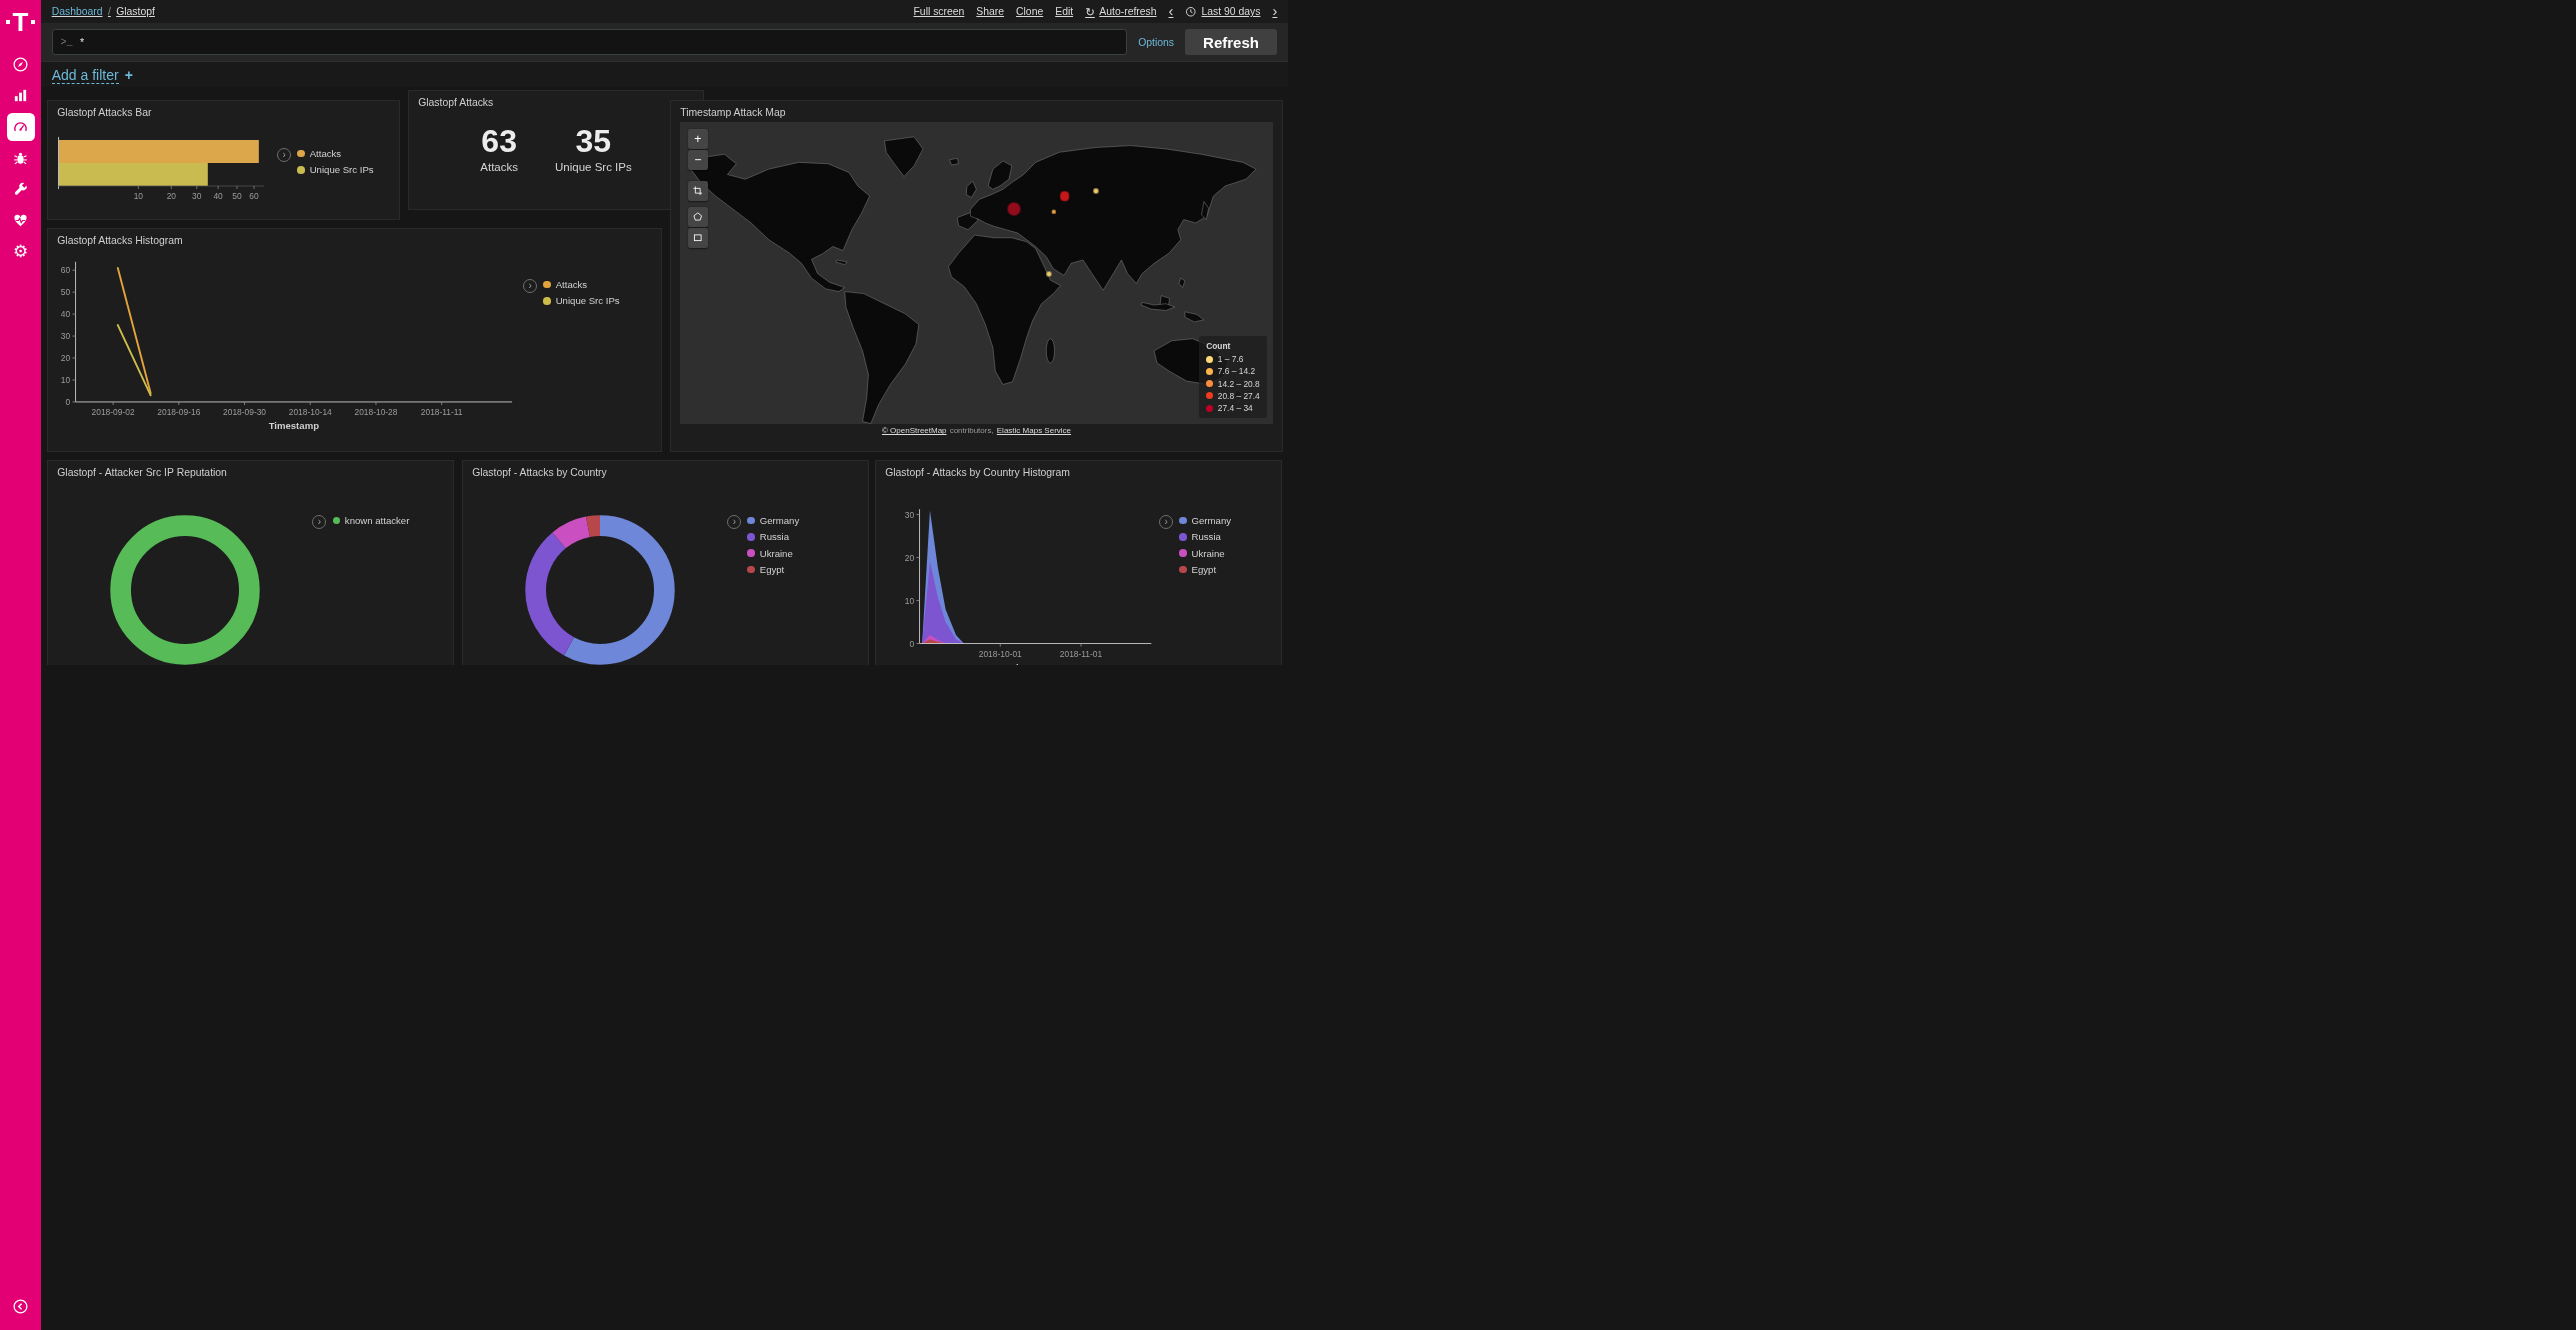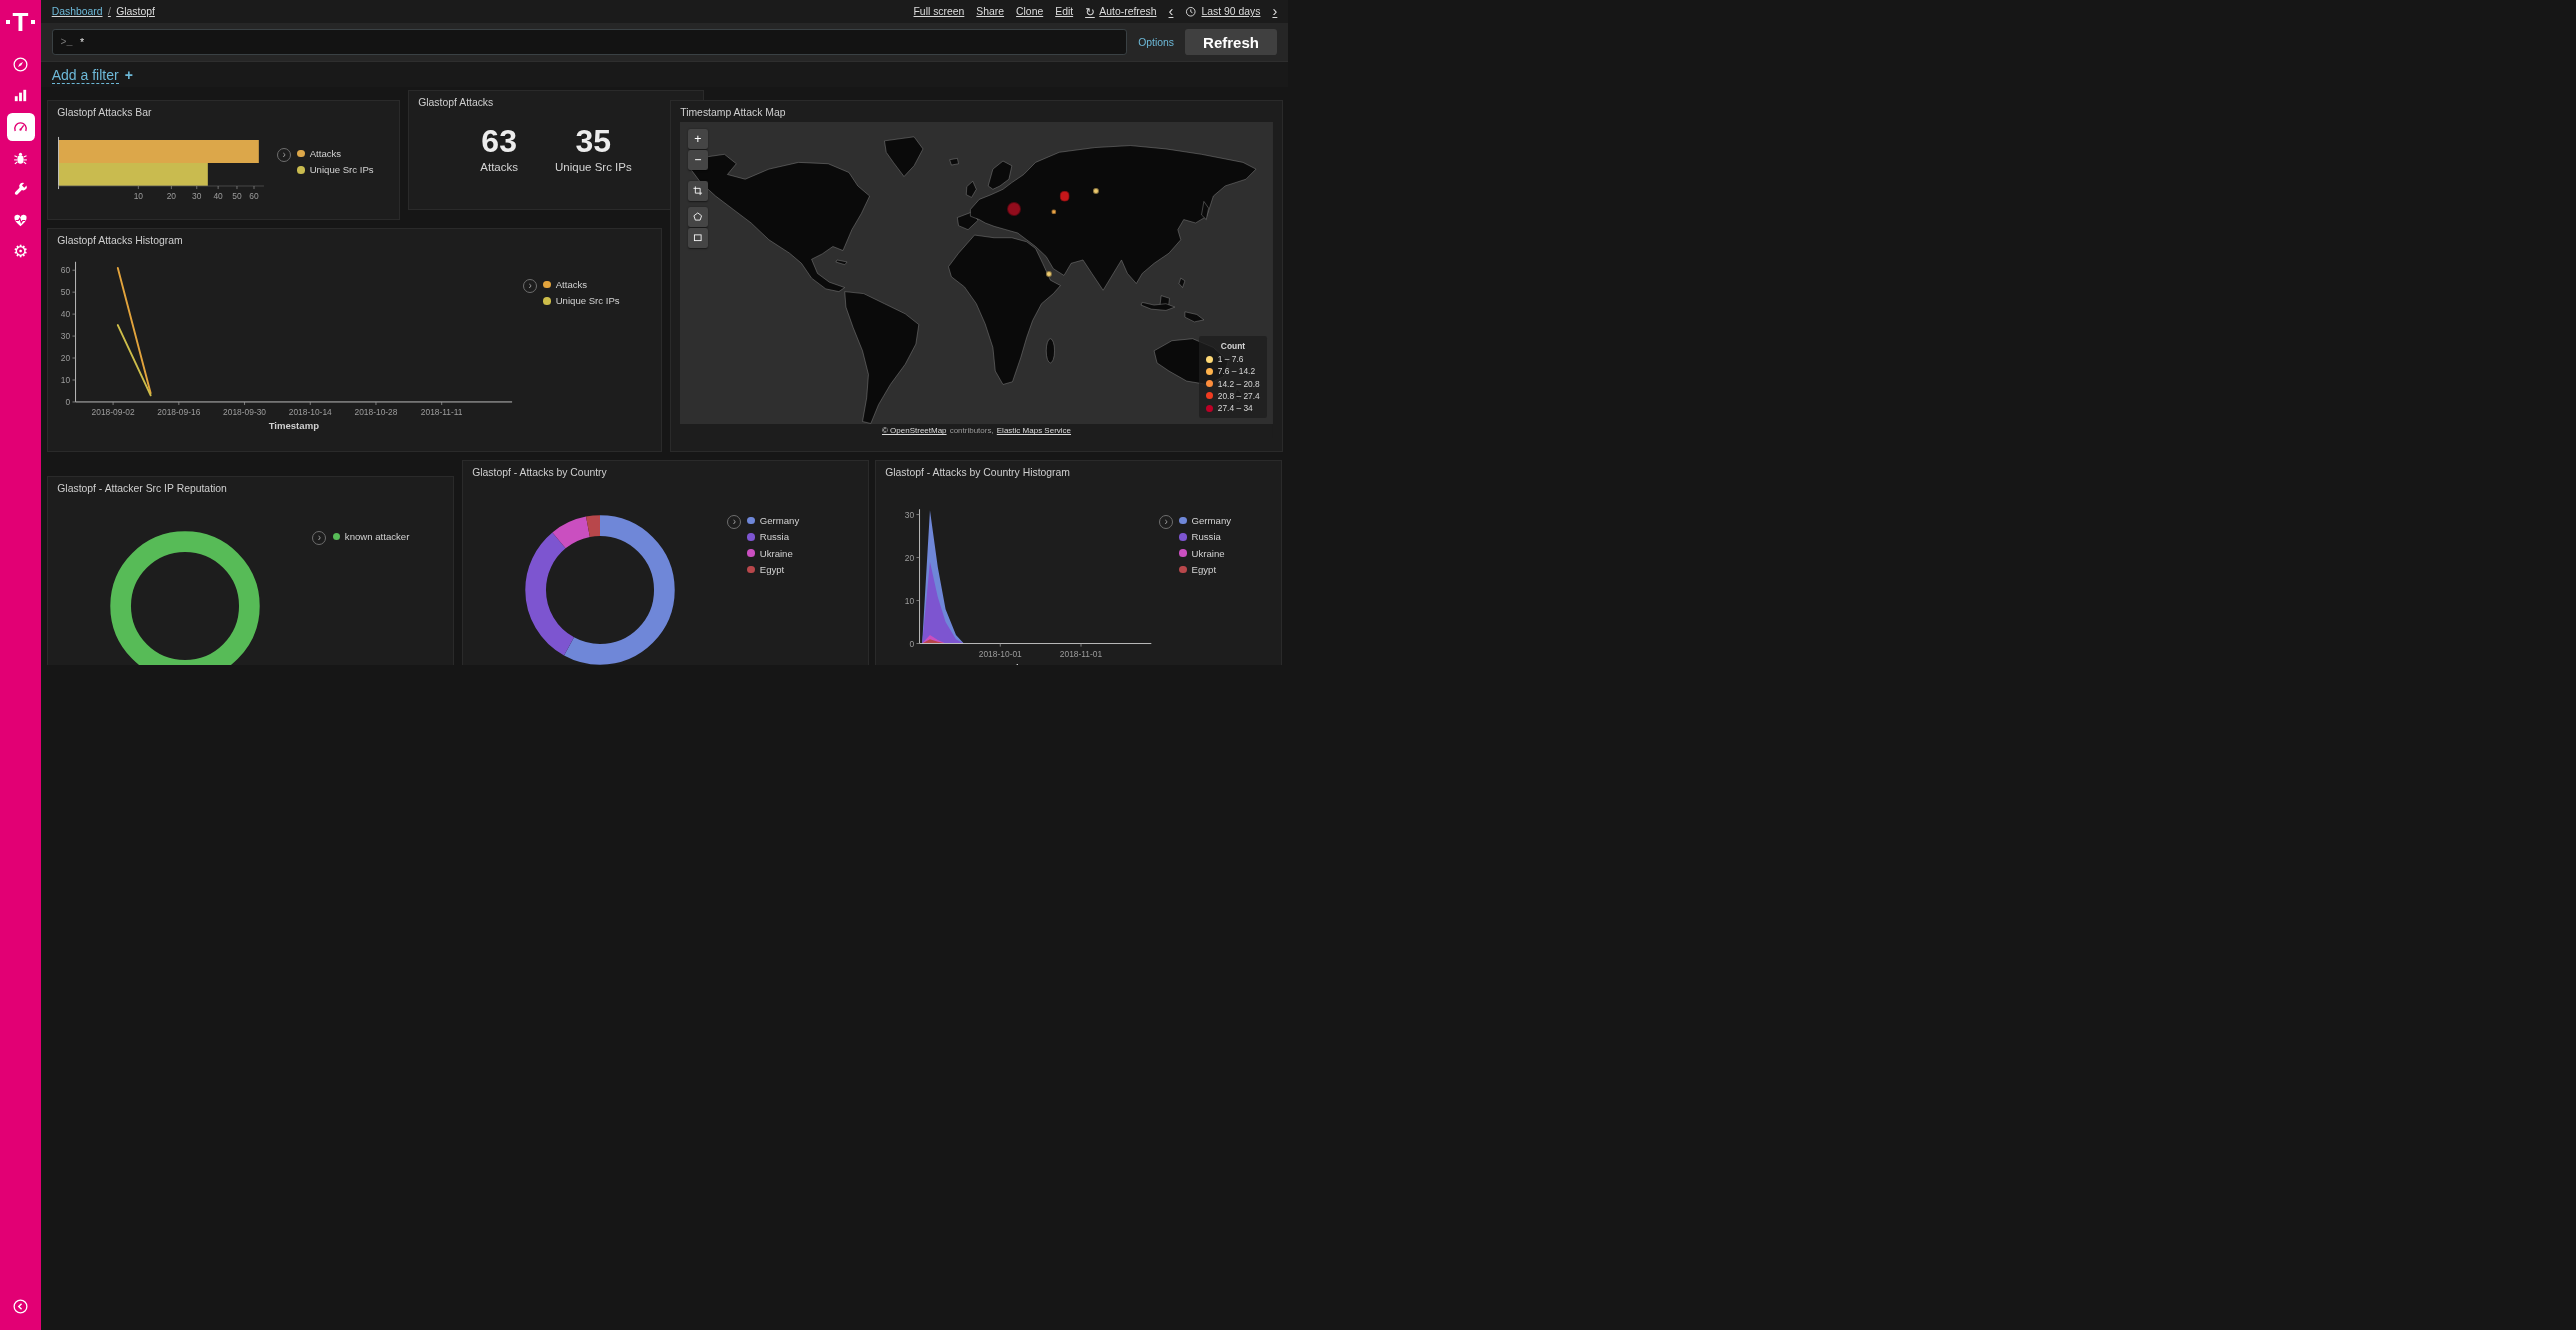--- a/index.html
+++ b/index.html
@@ -52,21 +52,21 @@
   
   .dashboard { position:relative; height:581px; overflow:hidden; }
   .panel { position:absolute; background:#1d1d1d; border:0.8px solid #2a2a2a; padding:6.1px 9.2px; }
   .panel-title { font-size:10.4px; color:#cfcfcf; margin-bottom:1.5px; }
   .panel-body { display:flex; height:calc(100% - 17px); }
 
   #panel-bar       { left:6.1px;    top:13px;  width:353px; height:120px; }
   #panel-metric    { left:367px;  top:3px;  width:296px; height:120px; }
   #panel-map       { left:629px;  top:13px;  width:613px; height:352px; }
   #panel-hist      { left:6.1px;    top:141px; width:615px; height:224px; }
-  #panel-rep       { left:6.1px;    top:373px; width:407px; height:253px;margin-top:16px; }
+  #panel-rep       { left:6.1px;    top:373px; width:407px; height:253px; }
   #panel-country   { left:421px;  top:373px; width:407px; height:253px; }
   #panel-chist     { left:834px; top:373px; width:407px; height:253px; }
 
   
   .legend-wrap { display:flex; align-items:flex-start; }
   .legend-toggle { width:14px; height:14px; min-width:14px; border:0.8px solid #6e6e6e; border-radius:50%;
     color:#9a9a9a; display:flex; align-items:center; justify-content:center; font-size:10px; margin-right:6.1px; cursor:pointer; }
   .legend-items { display:flex; flex-direction:column; gap:5.4px; }
   .legend-item { display:flex; align-items:center; gap:4.6px; font-size:9.6px; color:#d2d2d2; cursor:pointer; }
   .legend-dot { width:7.7px; height:7.7px; border-radius:50%; }
@@ -91,21 +91,21 @@
   .map-dot { position:absolute; border-radius:50%; transform:translate(-50%,-50%); opacity:.92;
     border:0.8px solid rgba(0,0,0,.4); }
   .map-controls { position:absolute; left:7.7px; top:7.7px; display:flex; flex-direction:column; }
   .ctl { width:20px; height:20px; background:#454545; color:#fff; display:flex; align-items:center;
     justify-content:center; font-size:12.3px; border-radius:2.3px; cursor:pointer; box-shadow:0 0.8px 1.5px rgba(0,0,0,.5); }
   .ctl svg { width:11.5px; height:11.5px; }
   .ctl-group { display:flex; flex-direction:column; gap:0.8px; }
   .gap14 { height:10.7px; } .gap8 { height:6.1px; }
   .map-legend { position:absolute; right:6.1px; bottom:20px; background:rgba(30,30,30,.78); border-radius:2.3px;
     padding:4.6px 7px; font-size:8.4px; color:#d6d6d6; }
-  .map-legend-title { font-weight:bold; margin-bottom:3.1px;text-align:center; }
+  .map-legend-title { font-weight:bold; margin-bottom:3.1px; }
   .ml-row { display:flex; align-items:center; gap:4.6px; margin-top:2.3px; }
   .ml-dot { width:7px; height:7px; border-radius:50%; }
   .map-attribution { position:absolute; left:0; right:0; bottom:0; height:14px; background:rgba(15,15,15,.55);
     display:flex; justify-content:center; align-items:center; gap:3.1px; padding:0 6.1px; font-size:8px; }
   .attr-link { color:#ddd; text-decoration:underline; cursor:pointer; }
   .attr-mid { color:#999; }
 </style>
 </head>
 <body>
 

